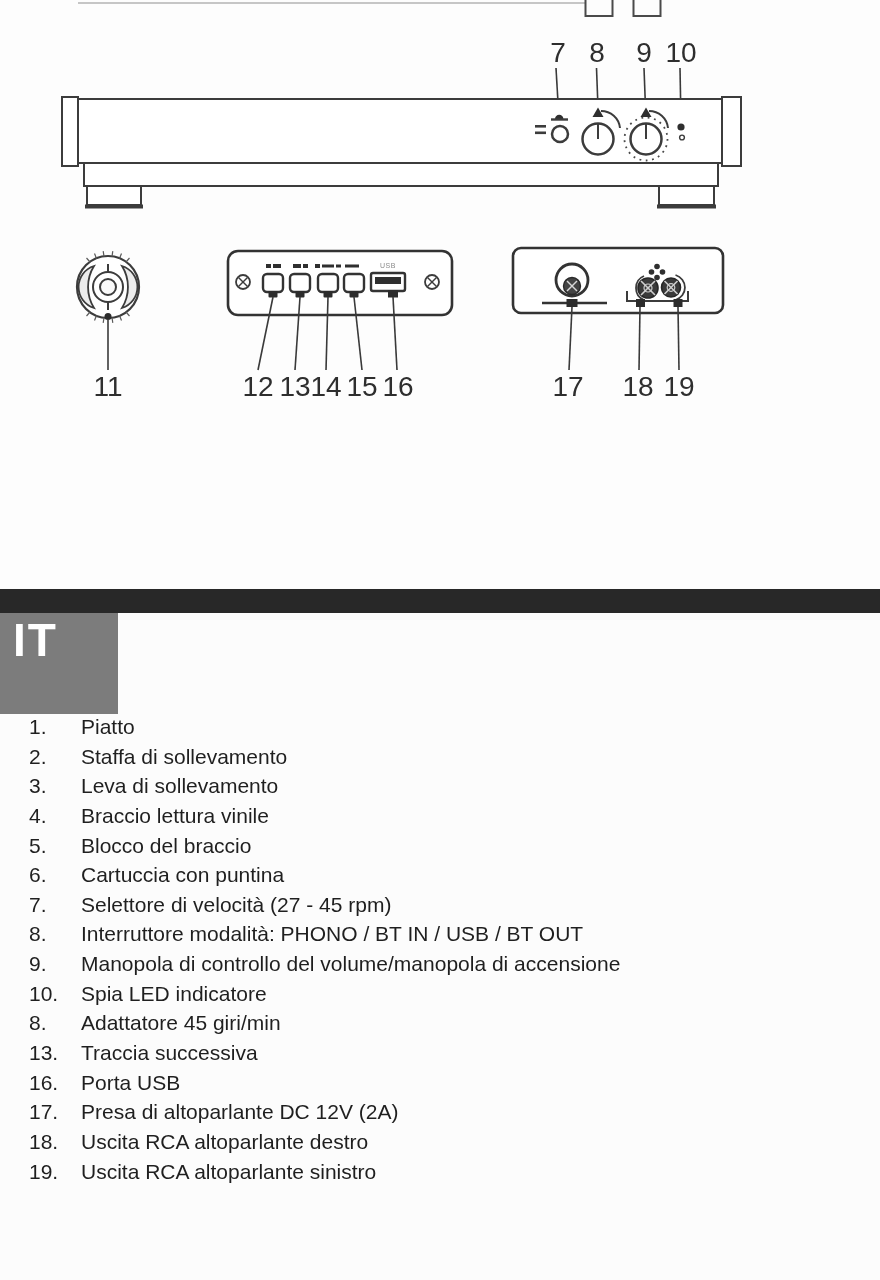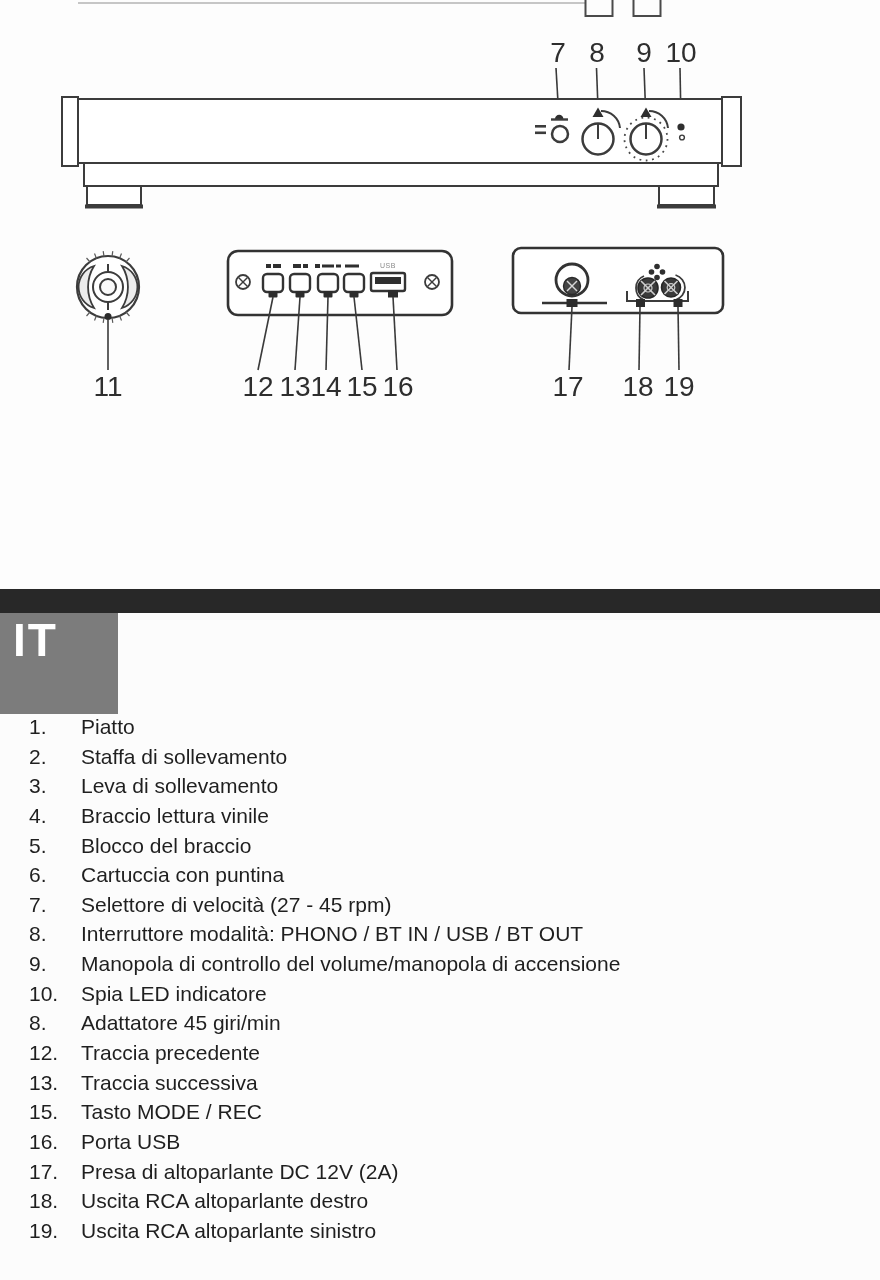--- a/index.html
+++ b/index.html
@@ -300,35 +300,27 @@
   <li>
     <span class="num">10.</span>
     <span class="lbl">Spia LED indicatore</span>
   </li>
 
   <li>
     <span class="num">8.</span>
     <span class="lbl">Adattatore 45 giri/min</span>
   </li>
 
-  <li>
-    <span class="num">12.</span>
-    <span class="lbl">Traccia precedente</span>
-  </li>
 
   <li>
     <span class="num">13.</span>
     <span class="lbl">Traccia successiva</span>
   </li>
 
 
-  <li>
-    <span class="num">15.</span>
-    <span class="lbl">Tasto MODE / REC</span>
-  </li>
 
   <li>
     <span class="num">16.</span>
     <span class="lbl">Porta USB</span>
   </li>
 
   <li>
     <span class="num">17.</span>
     <span class="lbl">Presa di altoparlante DC 12V (2A)</span>
   </li>

